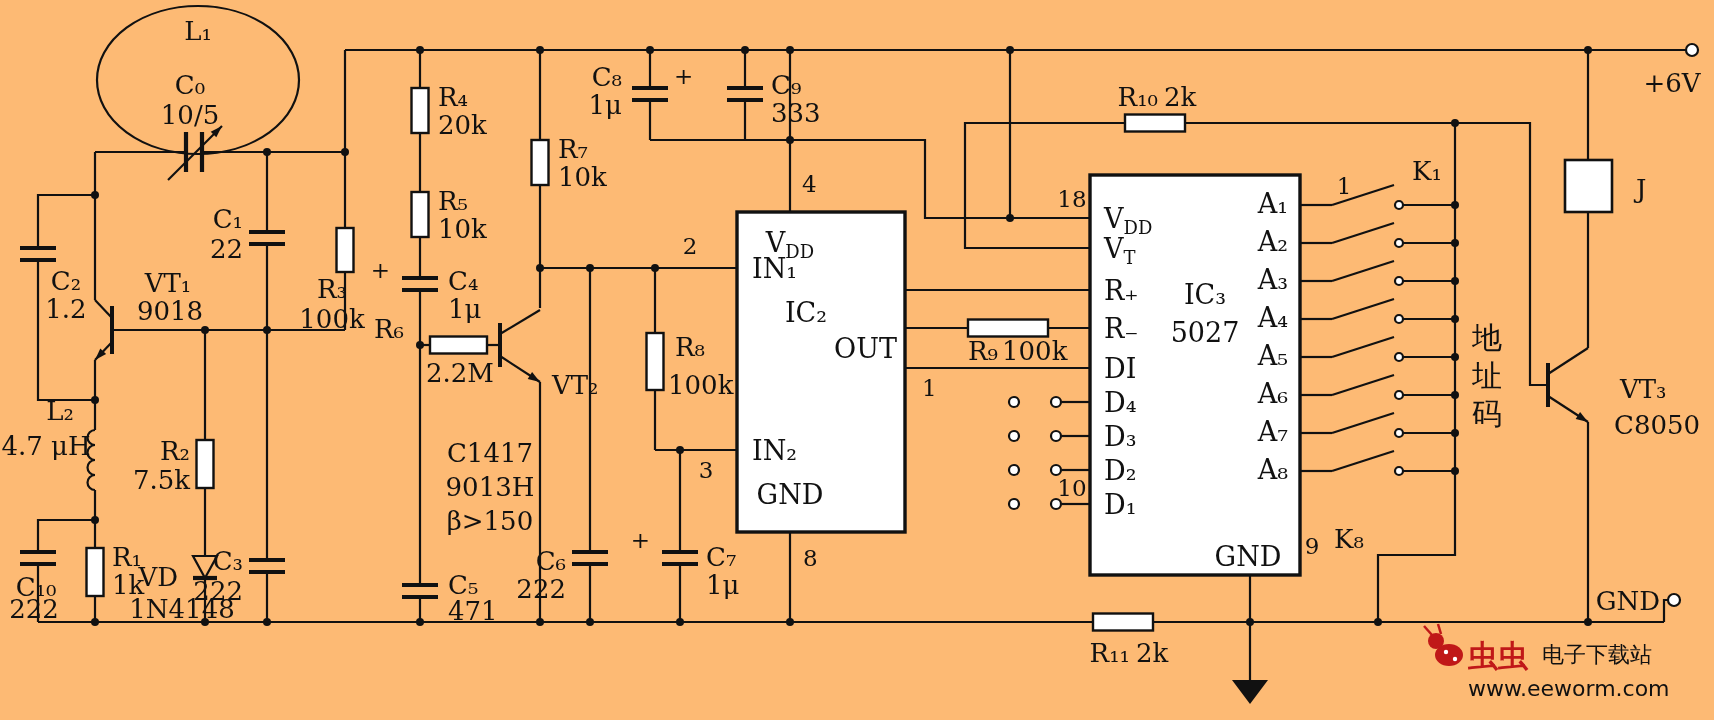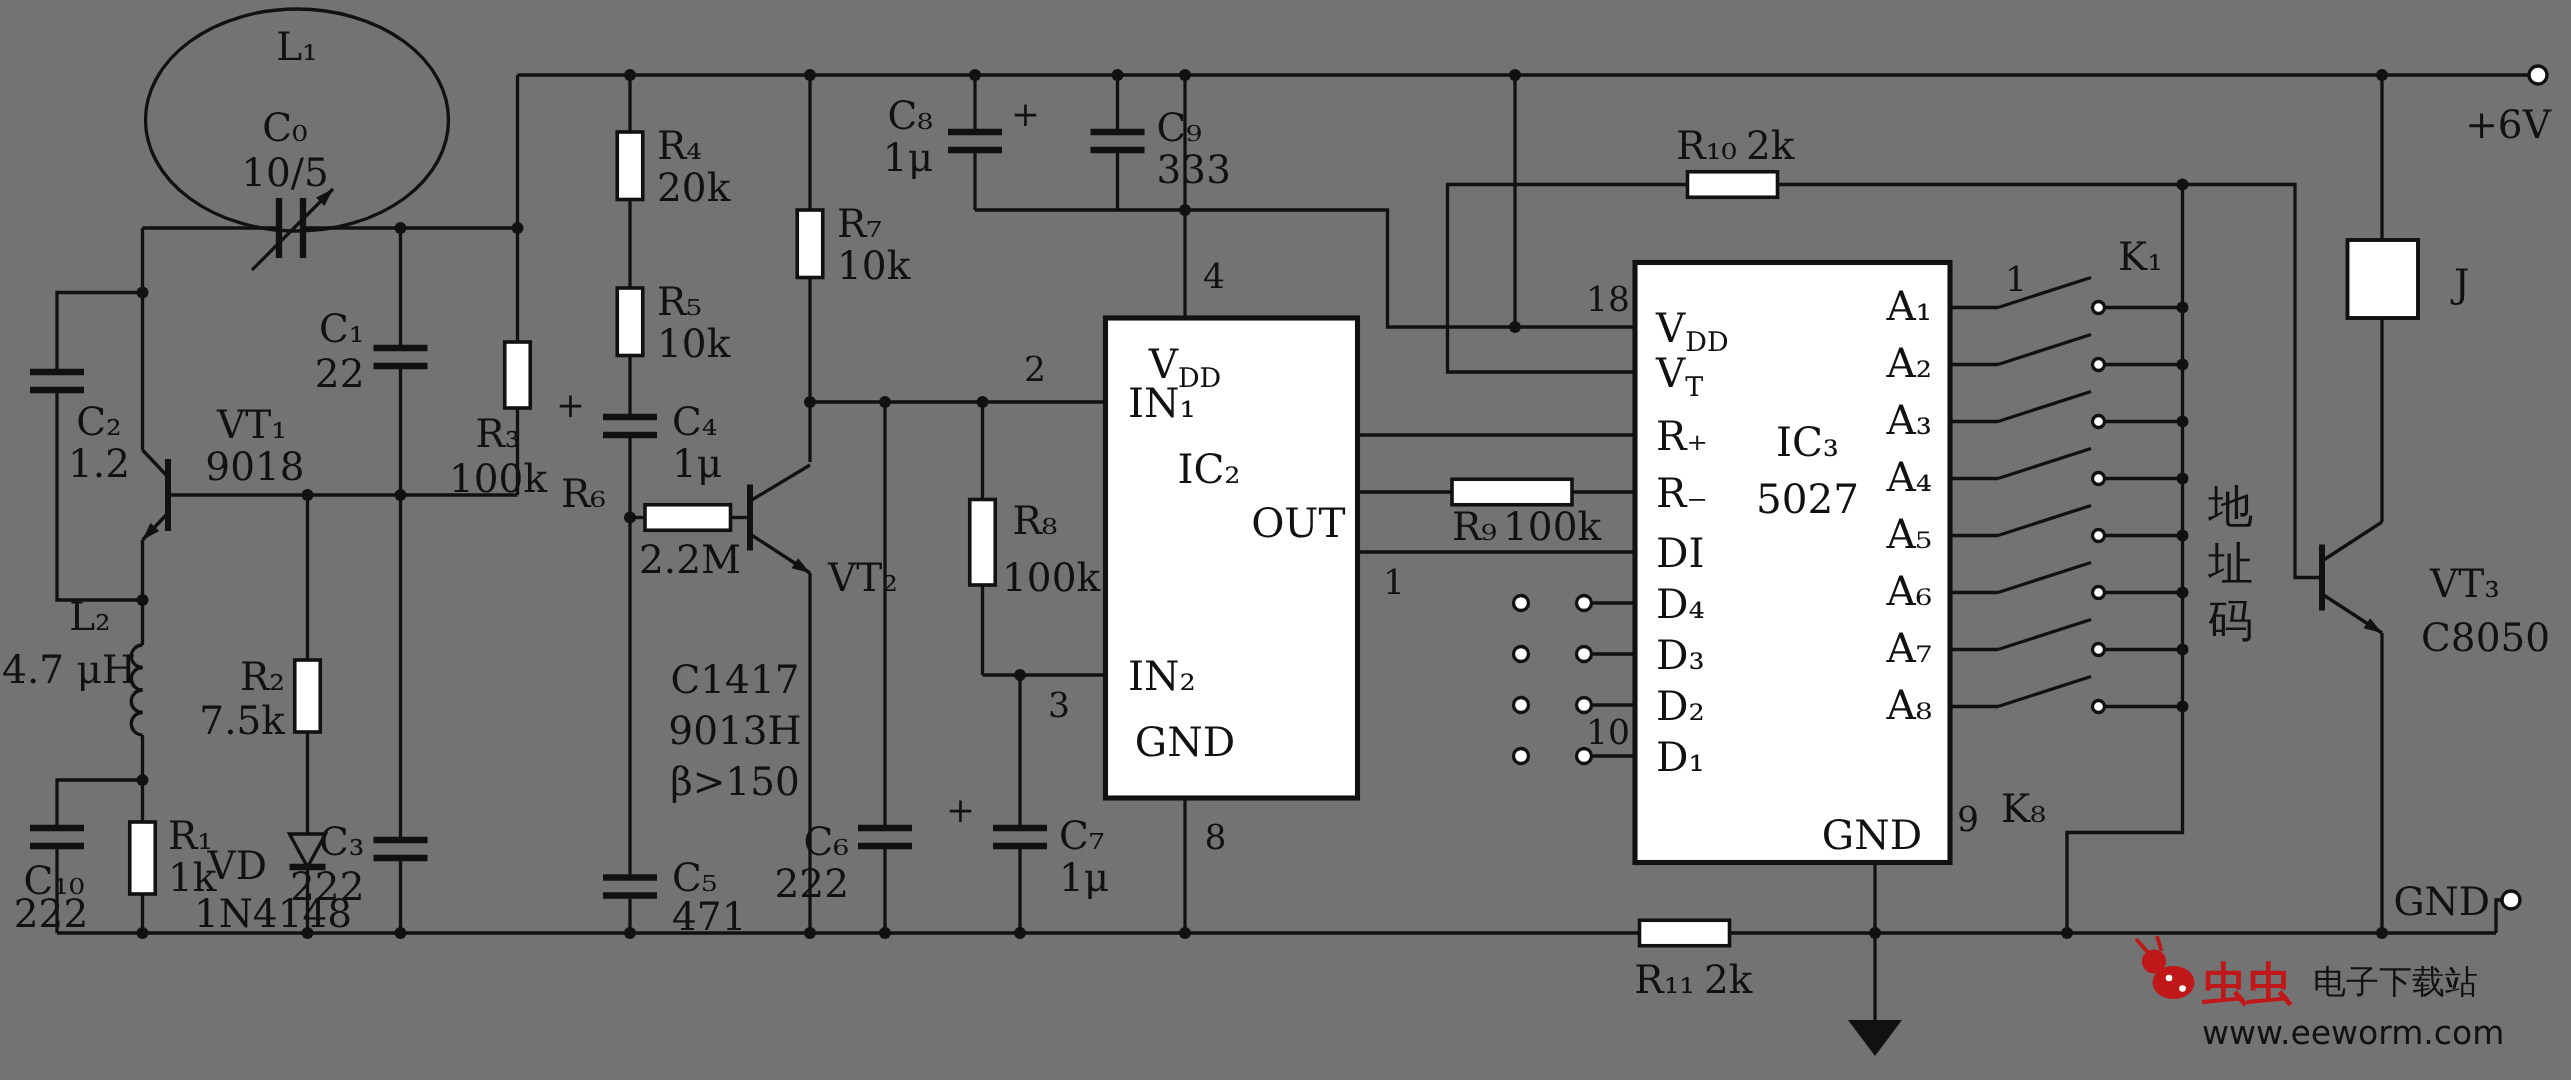--- a/index.html
+++ b/index.html
@@ -1,16 +1,16 @@
 <!DOCTYPE html>
 <html><head>
 <meta charset="utf-8">
 <style>
   html,body{margin:0;padding:0;background:#fff;}
-  .stage{position:relative;width:1714px;height:720px;background:#737373;overflow:hidden;}
+  .stage{position:relative;width:1714px;height:720px;background:#fdba74;overflow:hidden;}
   svg text{font-family:"DejaVu Serif", serif;fill:#111;}
   .lbl{font-size:26px;}
   .pin{font-size:23px;}
   .big{font-size:27px;}
   .sub{font-size:18px;}
   .cjk{font-family:"DejaVu Sans", sans-serif;}
   .w{stroke:#111;stroke-width:2.2;fill:none;}
   .plate{stroke:#111;stroke-width:4.2;fill:none;}
   .body{fill:#fff;stroke:#111;stroke-width:2.4;}
   .box{fill:#fff;stroke:#111;stroke-width:3.4;}

